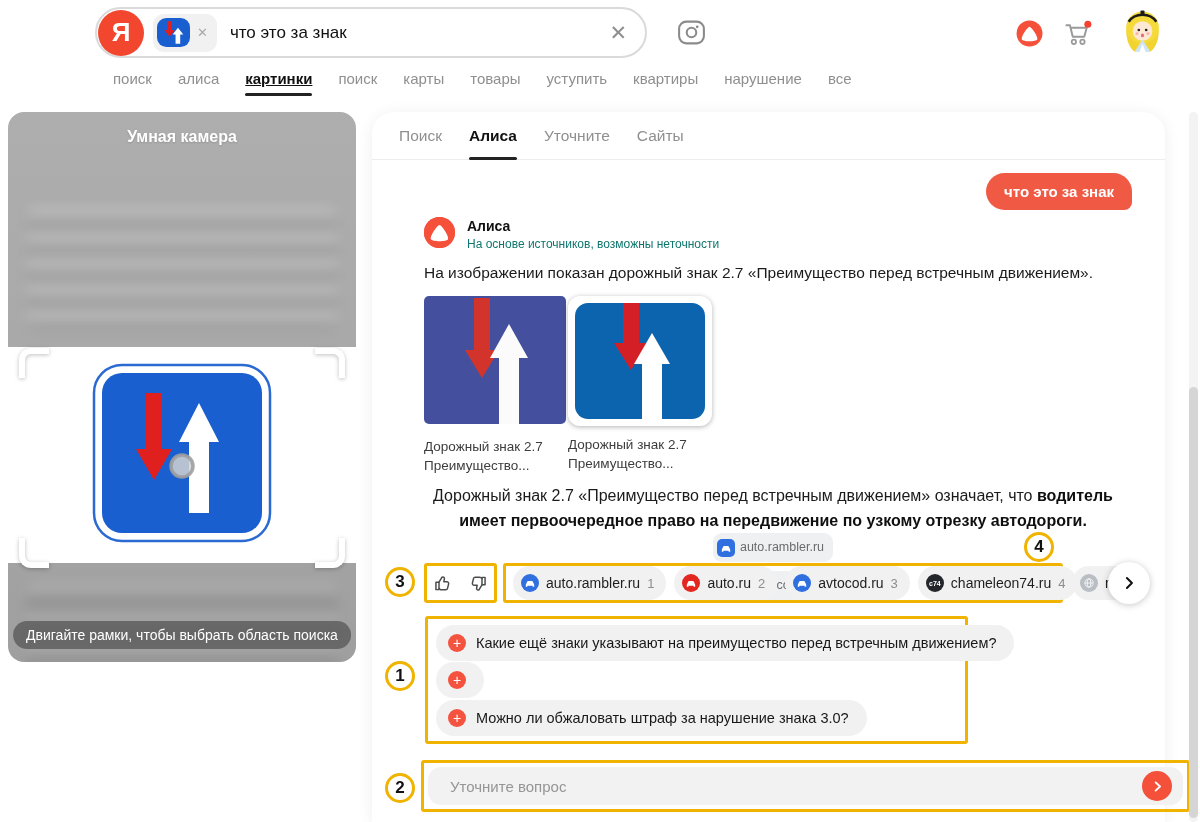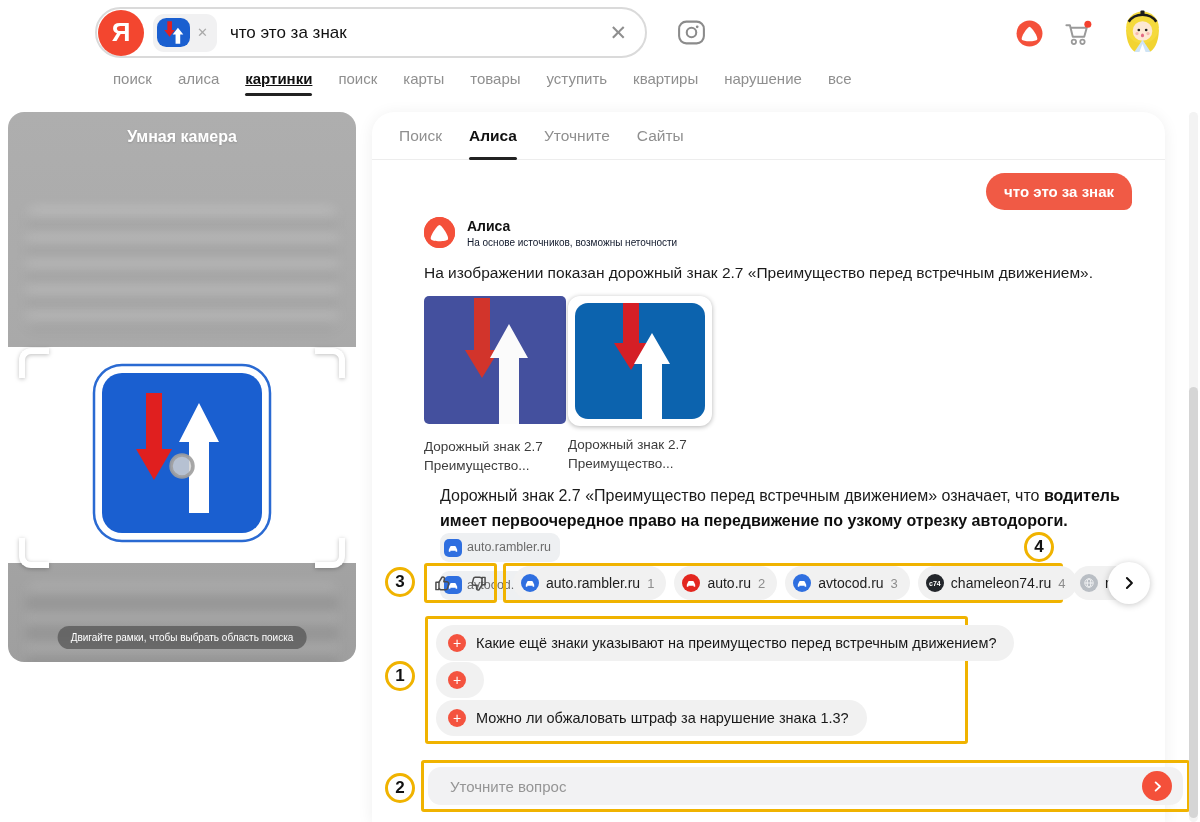--- a/index.html
+++ b/index.html
@@ -26,45 +26,45 @@
   .band-a { top:95px; height:125px; background:repeating-linear-gradient(180deg, rgba(255,255,255,.20) 0 9px, rgba(0,0,0,0.04) 9px 26px); }
   .band-b { top:470px; height:190px; background:repeating-linear-gradient(180deg, rgba(255,255,255,.10) 0 12px, rgba(0,0,0,0.07) 12px 30px); }
   .panel-title { position:absolute; top:16px; left:0; right:0; text-align:center; color:#fff; font-weight:bold; font-size:16px; text-shadow:0 1px 2px rgba(0,0,0,.15); }
   .crop-area { position:absolute; left:0; right:0; top:235px; height:216px; background:#fff; }
   .sign-main { position:absolute; left:50%; top:251px; transform:translateX(-50%); }
   .handle { position:absolute; width:30px; height:30px; border:0 solid #fff; filter:drop-shadow(0 1px 2px rgba(0,0,0,.25)); }
   .h-tl { left:11px;  top:236px;  border-left-width:6px; border-top-width:6px;  border-top-left-radius:12px; }
   .h-tr { right:11px; top:236px;  border-right-width:6px; border-top-width:6px; border-top-right-radius:12px; }
   .h-bl { left:11px;  top:426px;  border-left-width:6px; border-bottom-width:6px; border-bottom-left-radius:12px; }
   .h-br { right:11px; top:426px;  border-right-width:6px; border-bottom-width:6px; border-bottom-right-radius:12px; }
-  .hint-pill { position:absolute; bottom:13px; left:50%; transform:translateX(-50%); background:rgba(88,88,88,.78); color:#fff; font-size:10px; padding:6px 13px; border-radius:15px; white-space:nowrap; }
+  .hint-pill { position:absolute; bottom:13px; left:50%; transform:translateX(-50%); background:rgba(88,88,88,.78); color:#fff; font-size:14px; padding:6px 13px; border-radius:15px; white-space:nowrap; }
 
   
   .right-card { position:absolute; left:372px; top:112px; width:793px; height:710px; background:#fff; border-radius:22px 22px 0 0; box-shadow:0 2px 16px rgba(0,0,0,.07); }
   .tabs { height:48px; border-bottom:1px solid #ededed; display:flex; align-items:stretch; gap:27px; padding:0 27px; font-size:15.5px; color:#8f8f8f; }
   .tab { display:flex; align-items:center; position:relative; cursor:pointer; }
   .tab.active { color:#111; font-weight:bold; }
   .tab.active::after { content:""; position:absolute; left:0; right:0; bottom:-1px; height:3px; background:#222; border-radius:2px; }
 
   .user-bubble { position:absolute; right:33px; top:61px; background:#f05a45; color:#fff; font-size:15px; font-weight:bold; padding:10px 18px; border-radius:19px 19px 8px 19px; }
 
   .alisa-row { position:absolute; left:52px; top:105px; display:flex; gap:12px; }
   .alisa-ava { width:31px; height:31px; border-radius:50%; background:#f4503a; flex:0 0 auto; }
   .alisa-name { font-size:14px; font-weight:bold; color:#111; padding-top:1px; }
-  .alisa-disc { font-size:10px; color:#0f172a; margin-top:3px; }
+  .alisa-disc { font-size:12px; color:#0f766e; margin-top:3px; }
 
   .intro { position:absolute; left:52px; top:152px; width:716px; font-size:15.5px; color:#1b1b1b; }
 
   .img-row { position:absolute; left:52px; top:184px; display:flex; gap:2px; align-items:flex-start; }
   .img-card1 { width:142px; }
   .img-card2 { width:144px; }
   .frame2 { background:#fff; border-radius:12px; box-shadow:0 1px 5px rgba(0,0,0,.3); padding:7px; width:144px; height:130px; }
   .caption { margin-top:9px; font-size:13.5px; line-height:19px; color:#3d3d3d; }
 
-  .body-text { position:absolute; left:68px; top:371px; width:718px; font-size:16px; line-height:25px; color:#1b1b1b; }
+  .body-text { position:absolute; left:42px; top:371px; width:718px; font-size:16px; line-height:25px; color:#1b1b1b;text-align:center; }
   .body-text b { color:#0f0f0f; }
   .src-chip { display:inline-flex; align-items:center; gap:5px; background:#eef0f2; border-radius:9px; padding:2px 9px 2px 4px; font-size:12.5px; color:#6b6b6b; vertical-align:2px; cursor:pointer; }
   .src-chip-block { display:inline-flex; margin-top:8px; }
 
   
   .ann-box { position:absolute; border:3px solid #f0b300; border-radius:3px; }
   .ann-num { position:absolute; width:30px; height:30px; border-radius:50%; background:#fff; border:3.5px solid #f0b300; color:#111; font-weight:bold; font-size:17px; display:flex; align-items:center; justify-content:center; z-index:5; }
 
   .fb-box { left:52px; top:451px; width:73px; height:40px; display:flex; align-items:center; justify-content:center; gap:15px; }
   .thumb-btn { cursor:pointer; display:flex; }
@@ -325,21 +325,21 @@
   <div class="ann-box q-box">
     <div class="q-pill">
       <span class="plus-ico">+</span>
       <span>Какие ещё знаки указывают на преимущество перед встречным движением?</span>
     </div>
     <div class="q-pill">
       <span class="plus-ico">+</span>
     </div>
     <div class="q-pill">
       <span class="plus-ico">+</span>
-      <span>Можно ли обжаловать штраф за нарушение знака 1.3?</span>
+      <span>Можно ли обжаловать штраф за нарушение знака 3.0?</span>
     </div>
   </div>
   <div class="ann-num" style="left:13px; top:549px;">1</div>
 
   <div class="ann-box input-box">
     <div class="ask-pill">
       <input class="ask-input" readonly="" placeholder="Уточните вопрос" style="">
       <div class="send-btn">
         <svg width="15" height="15" viewBox="0 0 24 24" fill="none" stroke="#fff" stroke-width="3" stroke-linecap="round" stroke-linejoin="round">
             <path d="M9 5.5 L16 12 L9 18.5"></path>

